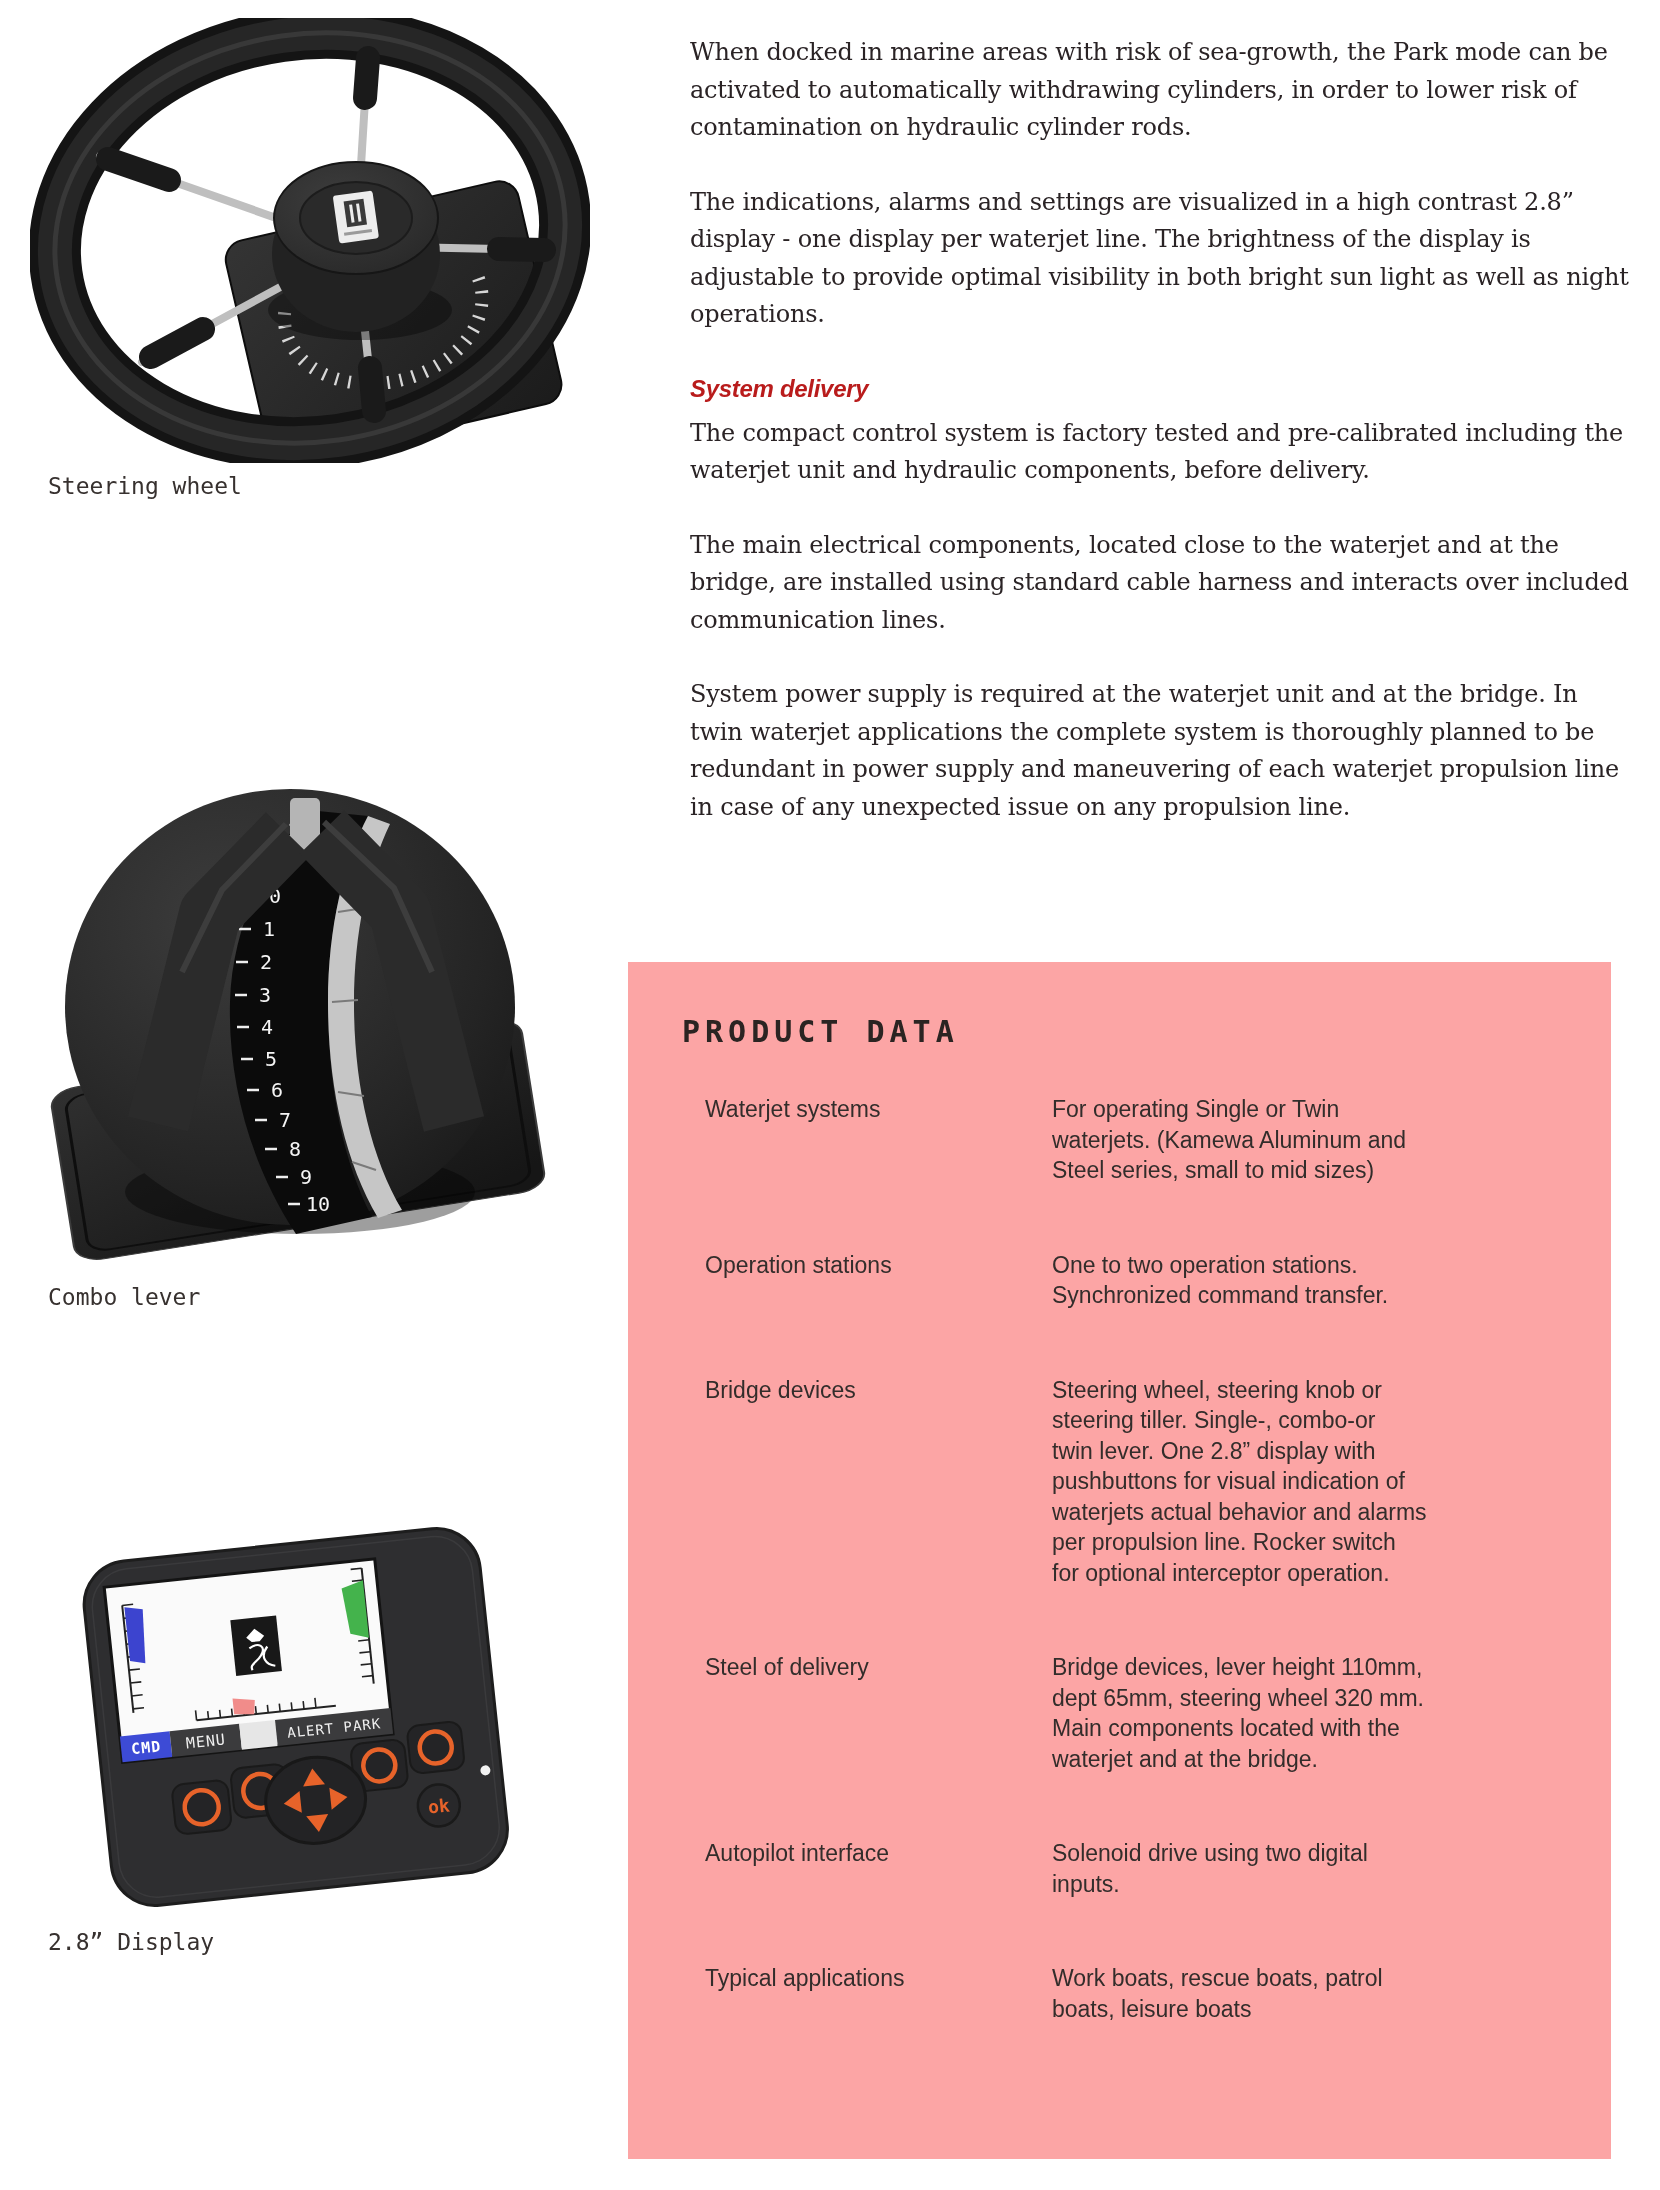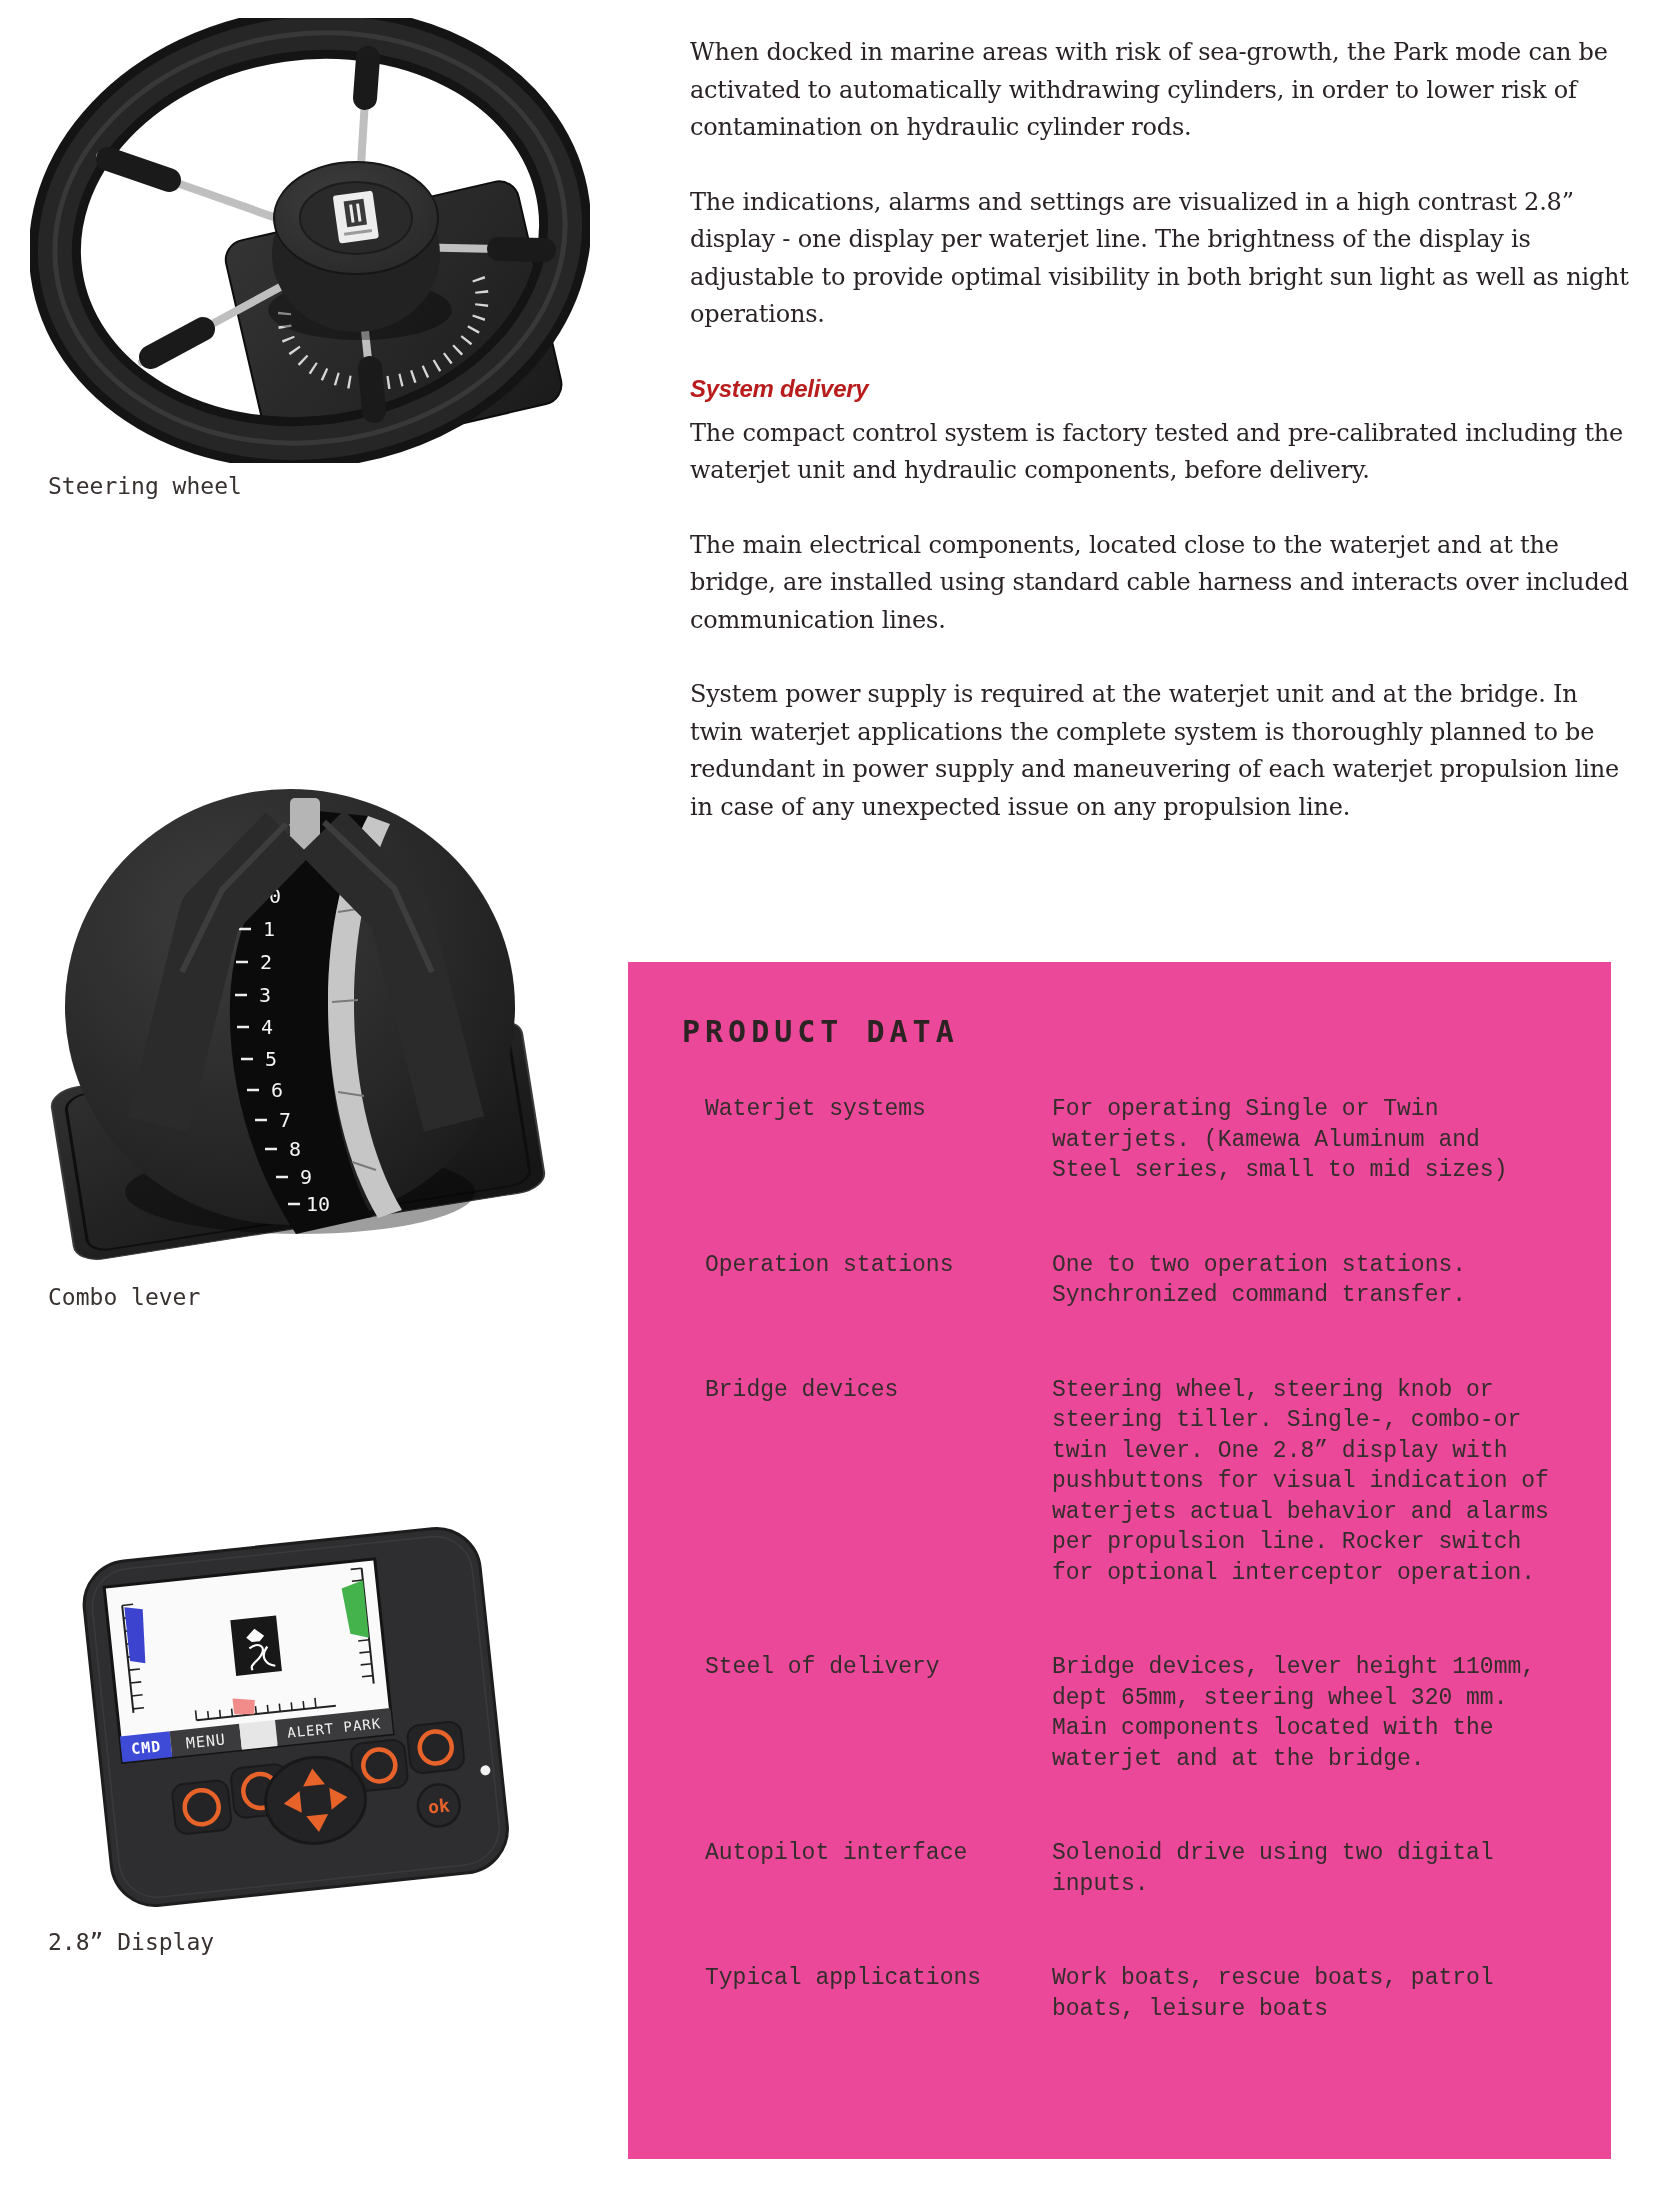--- a/index.html
+++ b/index.html
@@ -6,26 +6,26 @@
   .page{position:relative;width:1660px;height:2190px;background:#ffffff;overflow:hidden;
         font-family:"DejaVu Serif", serif;color:#2a2325;}
   .fig{position:absolute;}
   .fig-caption{position:absolute;left:48px;width:460px;
                font-family:"DejaVu Sans Mono", monospace;font-size:23px;color:#37312f;}
   .text-col{position:absolute;left:690px;top:34px;width:945px;
             font-size:24px;line-height:37.5px;letter-spacing:-0.2px;color:#2a2325;}
   .text-col p{margin:0 0 37px 0;}
   .sysdel-heading{font-family:"Liberation Sans", sans-serif;font-weight:700;
                   font-size:24px;line-height:36px;letter-spacing:-0.3px;margin:0 0 8px 0;color:#b91c1c;font-style:italic;}
-  .panel{position:absolute;left:628px;top:962px;width:983px;height:1197px;background:#ec4899;}
+  .panel{position:absolute;left:628px;top:962px;width:983px;height:1197px;background:#fca5a5;}
   .panel-title{position:absolute;left:54px;top:52px;
                font-family:"DejaVu Sans Mono", monospace;font-weight:700;
                font-size:30px;letter-spacing:5px;color:#2b2422;}
   .spec-table{position:absolute;left:77px;top:132px;width:866px;
-              font-family:Liberation Mono, monospace;font-size:23px;line-height:30.5px;color:#332d2b;}
+              font-family:Liberation Sans, sans-serif;font-size:23px;line-height:30.5px;color:#332d2b;}
   .spec-row{display:flex;margin-bottom:64px;}
   .spec-label{flex:none;width:347px;}
   .spec-value{flex:1;white-space:pre-line;}
   svg text{font-family:"DejaVu Sans Mono", monospace;}
   svg .brandserif{font-family:"Liberation Serif", serif;}
 </style>
 </head>
 <body>
 
 <div class="page">

